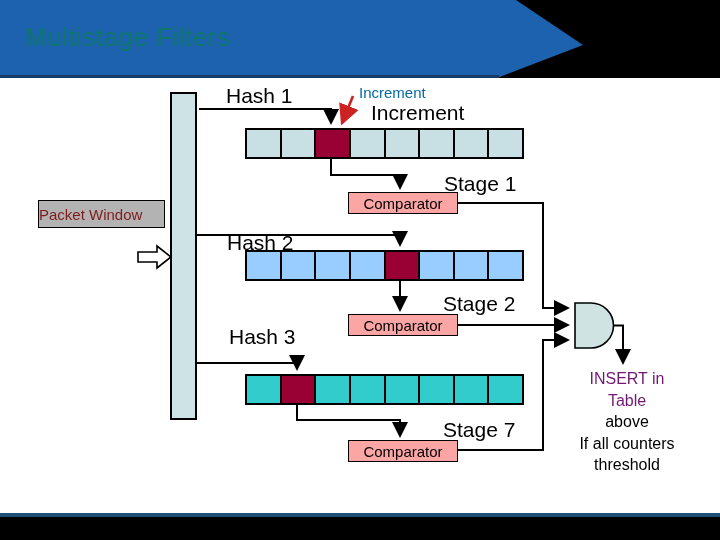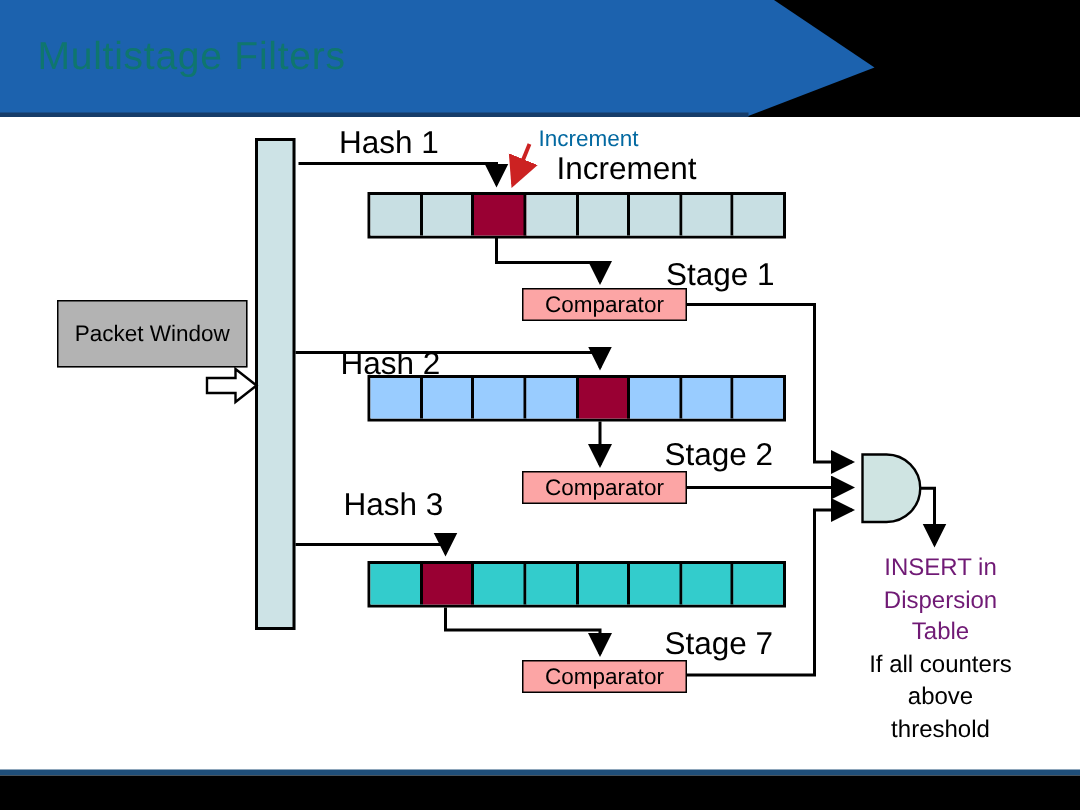--- a/index.html
+++ b/index.html
@@ -16,24 +16,24 @@
   }
   
   #footer-line{position:absolute;left:0;top:513px;width:720px;height:4px;background:#1f4e79;}
   #footer-bar{position:absolute;left:0;top:517px;width:720px;height:23px;background:#000000;}
   
   #pw-bar{
     position:absolute;left:170px;top:92px;width:27px;height:328px;
     background:#cde3e6;border:2px solid #000;box-sizing:border-box;
   }
   #pw-label{
-    position:absolute;left:38px;top:200px;width:127px;height:45px;
+    position:absolute;left:38px;top:200px;width:127px;height:28px;
     background:#b3b3b3;border:1px solid #000;box-sizing:border-box;
-    display:flex;align-items:center;justify-content:center;
-    font-size:15px;color:#000000;
+    display:flex;align-items:center;justify-content:flex-start;
+    font-size:15px;color:#7f1d1d;
   }
   
   .cell-row{
     position:absolute;left:245px;width:279px;height:31px;display:flex;
     border:2px solid #000;box-sizing:border-box;
   }
   .cell{flex:1;border-right:2px solid #000;}
   .cell:last-child{border-right:none;}
   #row1{top:128px;} #row2{top:250px;} #row3{top:374px;}
   
@@ -121,24 +121,23 @@
   <div id="hash2" class="lbl">Hash 2</div>
   <div id="hash3" class="lbl">Hash 3</div>
   <div id="stage1" class="lbl">Stage 1</div>
   <div id="stage2" class="lbl">Stage 2</div>
   <div id="stage3" class="lbl">Stage 7</div>
   <div id="counters" class="lbl">Increment</div>
   <div id="increment">Increment</div>
 
   <div id="note">
     <div class="note-green">INSERT in</div>
-    <div class="note-green">Dispersion</div>
     <div class="note-green">Table</div>
+    <div class="note-black">above</div>
     <div class="note-black">If all counters</div>
-    <div class="note-black">above</div>
     <div class="note-black">threshold</div>
   </div>
 
   <svg id="wires">
     <defs>
       <marker id="ah" markerWidth="9" markerHeight="9" refX="7" refY="4" orient="auto">
         <path d="M0,0 L8,4 L0,8 z" fill="#000"></path>
       </marker>
       <marker id="ahr" markerWidth="9" markerHeight="9" refX="7" refY="4" orient="auto">
         <path d="M0,0 L8,4 L0,8 z" fill="#cc2222"></path>

